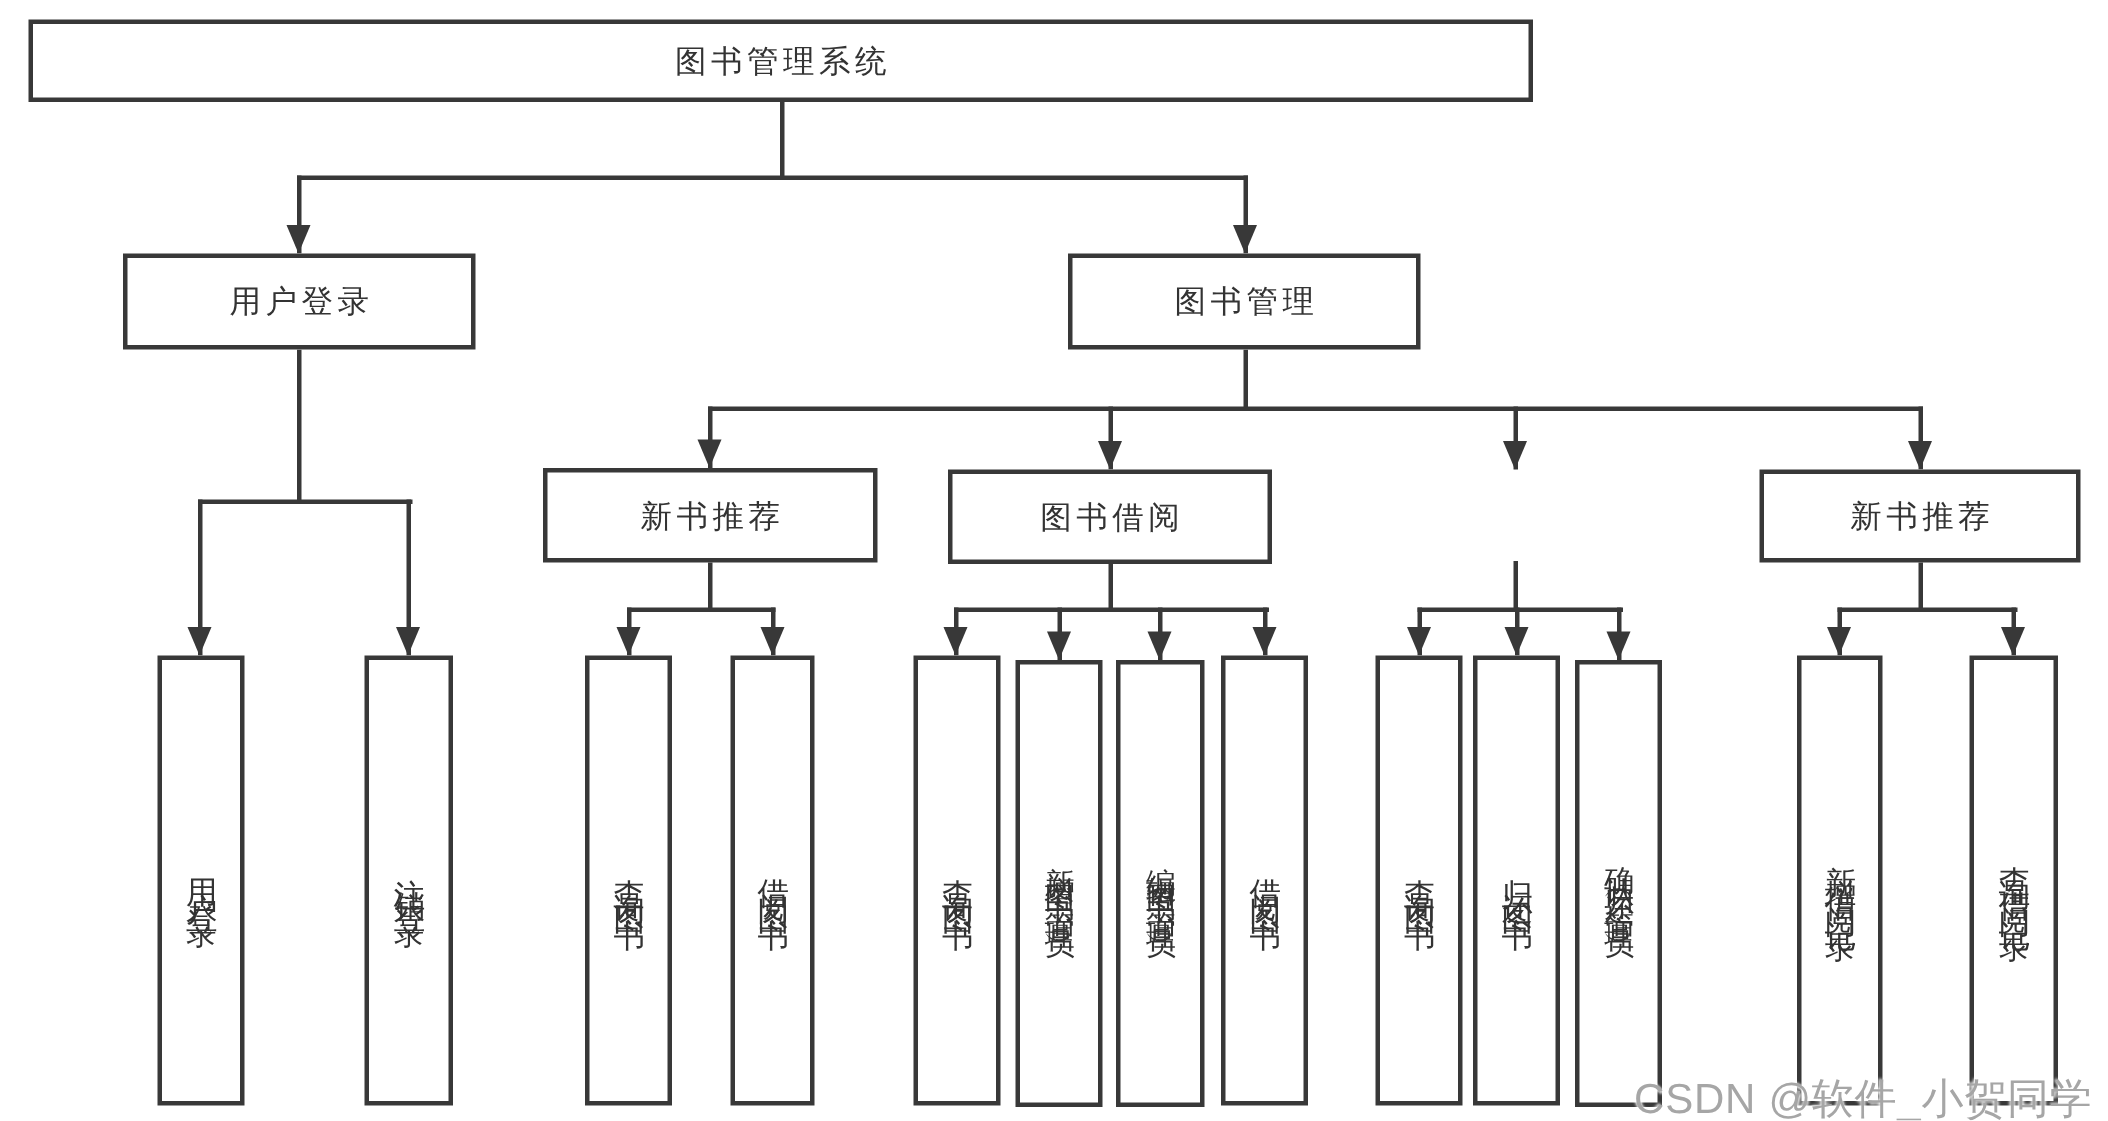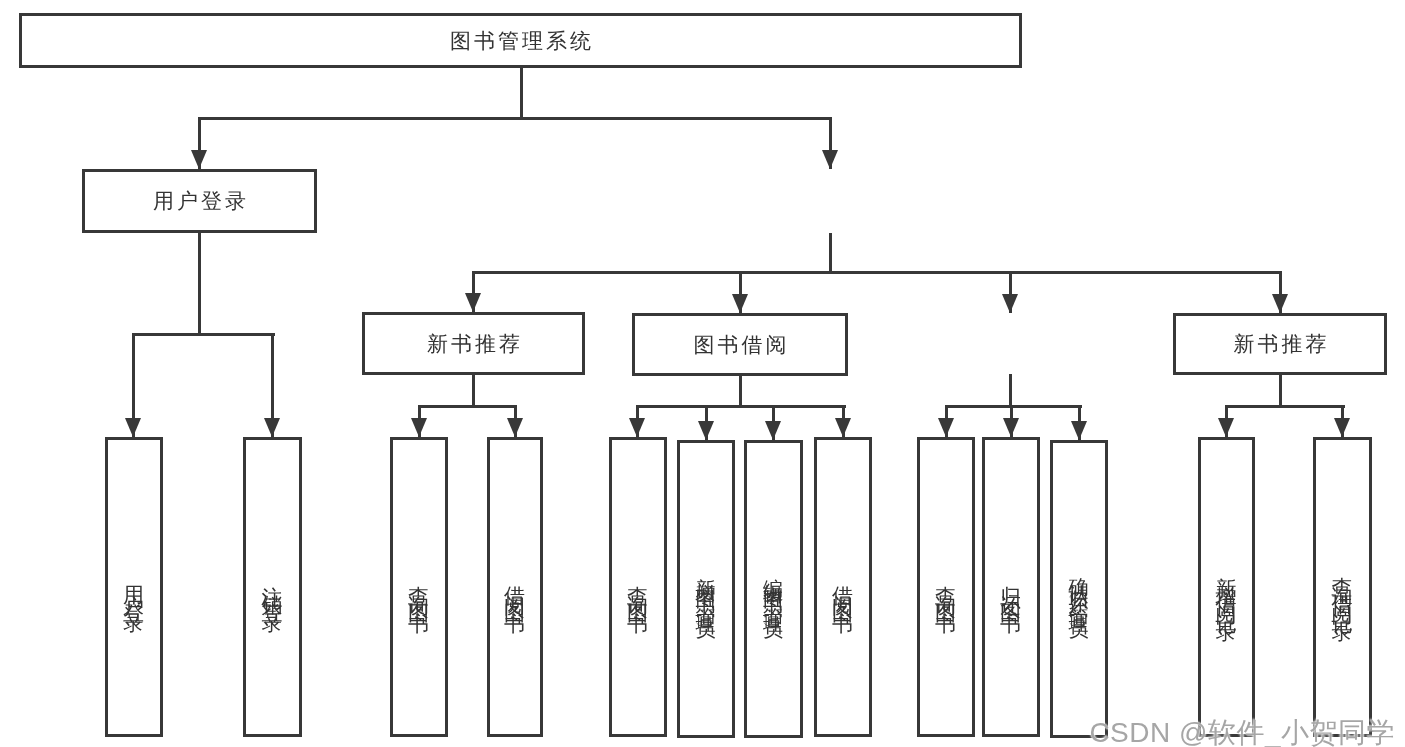--- a/index.html
+++ b/index.html
@@ -84,20 +84,21 @@
   }
 </style>
 </head>
 <body>
 
 <div id="diagram">
 
   <div class="box hbox" style="left:19px;top:13px;width:1003px;height:55px;">图书管理系统</div>
 
   <div class="box hbox" style="left:82px;top:169px;width:235px;height:64px;">用户登录</div>
+  <div class="box hbox" style="left:712px;top:169px;width:235px;height:64px;">图书管理</div>
 
   <div class="box hbox" style="left:632px;top:313px;width:216px;height:63px;">图书借阅</div>
   <div class="box hbox" style="left:362px;top:312px;width:223px;height:63px;">新书推荐</div>
   <div class="box hbox" style="left:1173px;top:313px;width:214px;height:62px;">新书推荐</div>
 
   <div class="box vbox" style="left:105px;top:437px;width:58px;height:300px;">用户登录</div>
   <div class="box vbox" style="left:243px;top:437px;width:59px;height:300px;">注销登录</div>
 
   <div class="box vbox" style="left:390px;top:437px;width:58px;height:300px;">查询图书</div>
   <div class="box vbox" style="left:487px;top:437px;width:56px;height:300px;">借阅图书</div>

